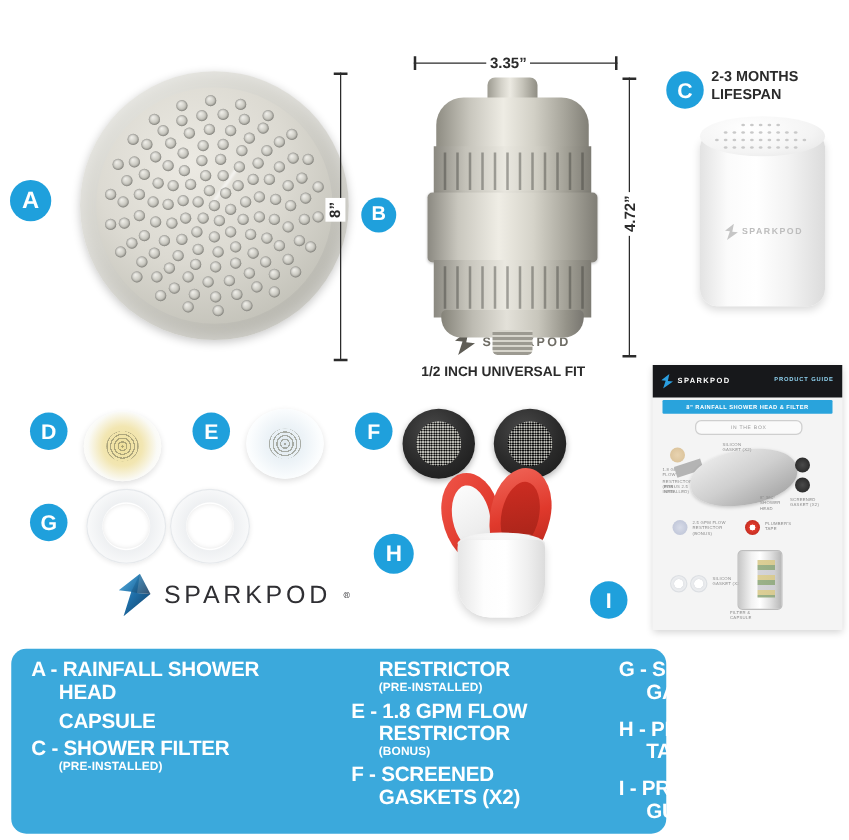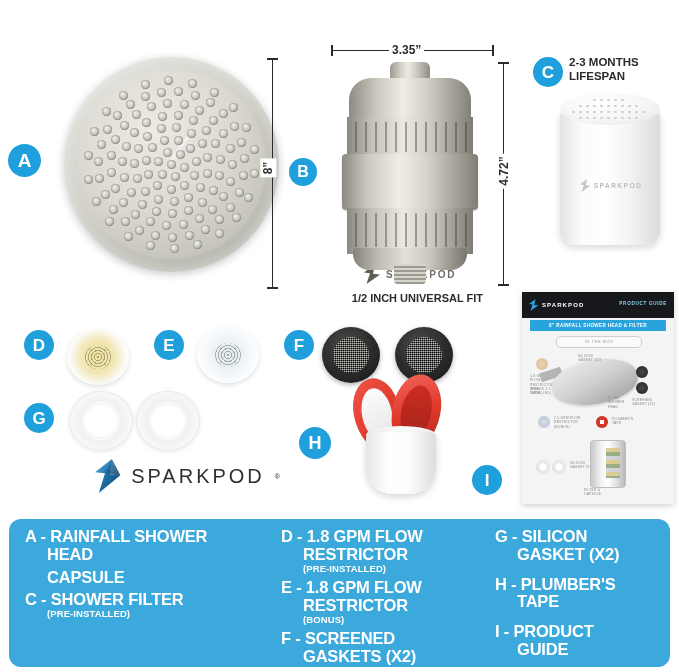--- a/index.html
+++ b/index.html
@@ -73,21 +73,21 @@
     background:linear-gradient(90deg,#8a8880 0%,#c4c2b9 20%,#eae8e0 45%,#cfcdc3 66%,#9e9c92 86%,#7d7b73 100%);}
   .cap-bot{position:absolute;left:16px;top:186px;width:114px;height:22px;border-radius:4px 4px 16px 16px;
     background:linear-gradient(90deg,#858379 0%,#bdbbb2 22%,#e3e1d9 46%,#c8c6bc 68%,#949288 88%,#787670 100%);}
   .cap-thread{position:absolute;left:57px;top:202px;width:32px;height:20px;border-radius:0 0 4px 4px;
     background:repeating-linear-gradient(180deg,#d7d5cc 0 2px,#9c9a91 2px 4px);}
   .flute{position:absolute;width:2px;background:rgba(60,60,55,.42);}
   .cap-logo{position:absolute;left:22px;top:110px;width:100px;height:20px;
     display:flex;align-items:center;gap:5px;}
   .cap-logo .txt{font-size:10px;letter-spacing:1.8px;color:#6e6c64;font-weight:bold;}
 
-  .fit-label{position:absolute;left:337px;top:292px;width:146px;text-align:right;
+  .fit-label{position:absolute;left:337px;top:292px;width:146px;text-align:left;
     font-size:11px;font-weight:bold;color:#2b2b2b;white-space:nowrap;}
 
   
   .cartridge{position:absolute;left:560px;top:93px;width:100px;height:160px;}
   .cart-body{position:absolute;left:0;top:16px;width:100px;height:136px;border-radius:8px 8px 14px 14px;
     background:linear-gradient(90deg,#e3e3e3 0%,#fbfbfb 22%,#ffffff 45%,#f3f3f3 70%,#dcdcdc 100%);
     box-shadow:0 3px 7px rgba(0,0,0,.15);}
   .cart-top{position:absolute;left:0;top:0;width:100px;height:32px;border-radius:50%;
     background:radial-gradient(ellipse at 40% 30%,#ffffff 0%,#f4f4f4 60%,#e2e2e2 100%);
     overflow:hidden;}
@@ -165,21 +165,21 @@
     background:repeating-linear-gradient(180deg,#d8c98a 0 4px,#8fa87c 4px 8px,#cfcfd4 8px 12px);opacity:.9;}
 
   
   .sp-logo{position:absolute;left:95px;top:455px;width:185px;height:42px;
     display:flex;align-items:center;gap:10px;}
   .sp-logo .txt{font-size:20px;letter-spacing:3px;color:#2f2f33;font-weight:500;}
   .sp-logo .reg{font-size:7px;vertical-align:super;color:#2f2f33;}
 
   
   .legend{
-    position:absolute;left:9px;top:519px;width:661px;height:148px;
+    position:absolute;left:9px;top:519px;width:524px;height:148px;
     background:#3BA9DC;border-radius:12px;color:#ffffff;
   }
   .lcol{position:absolute;top:9px;}
   .lcol.c1{left:16px;width:238px;}
   .lcol.c2{left:272px;width:200px;}
   .lcol.c3{left:486px;width:180px;}
   .litem{margin-bottom:5px;}
   .litem .ln1{font-size:16.5px;font-weight:bold;line-height:1.08;letter-spacing:-.2px;white-space:nowrap;}
   .litem .ln2{font-size:16.5px;font-weight:bold;line-height:1.08;letter-spacing:-.2px;padding-left:22px;white-space:nowrap;}
   .litem .sub{font-size:9.5px;font-weight:bold;line-height:1.1;padding-left:22px;letter-spacing:.1px;}
@@ -539,21 +539,20 @@
         <div class="ln2">CAPSULE</div>
       </div>
       <div class="litem">
         <div class="ln1">C - SHOWER FILTER</div>
         <div class="sub">(PRE-INSTALLED)</div>
       </div>
     </div>
 
     <div class="lcol c2">
       <div class="litem">
-        <div class="ln1">D - 1.8 GPM FLOW</div>
         <div class="ln2">RESTRICTOR</div>
         <div class="sub">(PRE-INSTALLED)</div>
       </div>
       <div class="litem">
         <div class="ln1">E - 1.8 GPM FLOW</div>
         <div class="ln2">RESTRICTOR</div>
         <div class="sub">(BONUS)</div>
       </div>
       <div class="litem">
         <div class="ln1">F - SCREENED</div>

